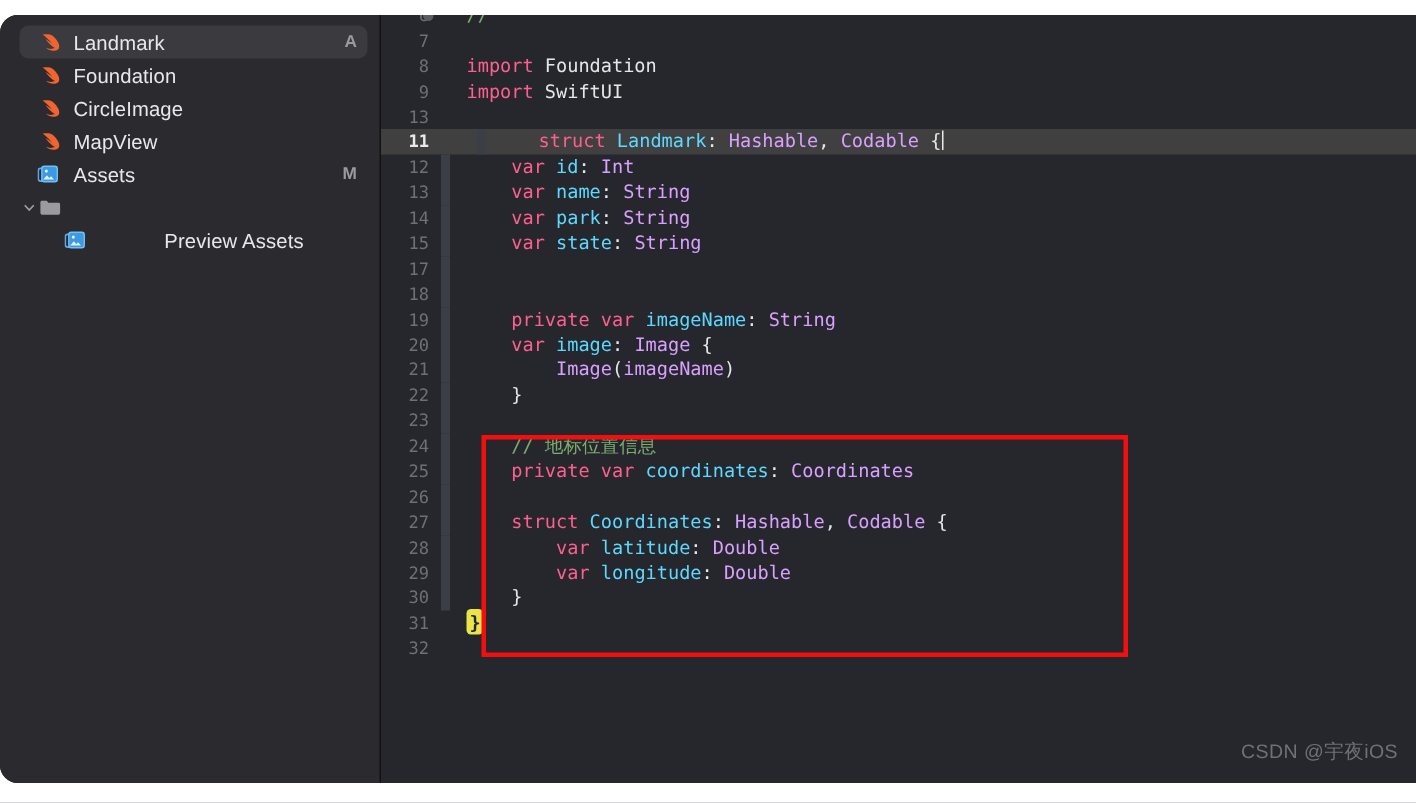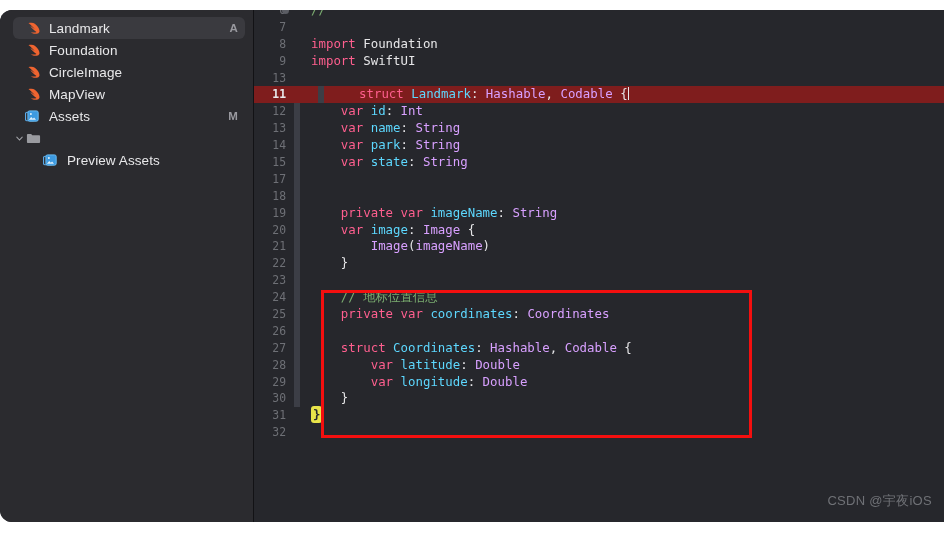--- a/index.html
+++ b/index.html
@@ -50,21 +50,21 @@
     border-radius: 6px;
     color: #e8e8ea;
     font-size: 13.5px;
     letter-spacing: 0.1px;
     white-space: nowrap;
     box-sizing: border-box;
   }
   .nav-row.selected {
     background: #3a3a3f;
   }
-  .nav-row.indent-1 { padding-left: 30px; }
+  .nav-row.indent-1 { padding-left: 30px; text-align: center; }
   .nav-icon {
     width: 17px;
     height: 15px;
     margin-right: 7px;
     flex: 0 0 17px;
     display: block;
   }
   .nav-label { flex: 1 1 auto; }
   .nav-badge {
     color: #9a9aa0;
@@ -89,21 +89,21 @@
   }
   .code-line {
     position: relative;
     height: 16.9px;
     line-height: 16.9px;
     font-size: 12.4px;
     white-space: pre;
     display: flex;
     align-items: center;
   }
-  .code-line.current { background: #7f1d1d; gap: 24px; }
+  .code-line.current { background: #404040; gap: 24px; }
   .lineno {
     width: 40px;
     flex: 0 0 40px;
     text-align: right;
     padding-right: 8px;
     box-sizing: border-box;
     color: #6e7076;
     font-size: 11.4px;
     font-family: "DejaVu Sans Mono", monospace;
     user-select: none;

